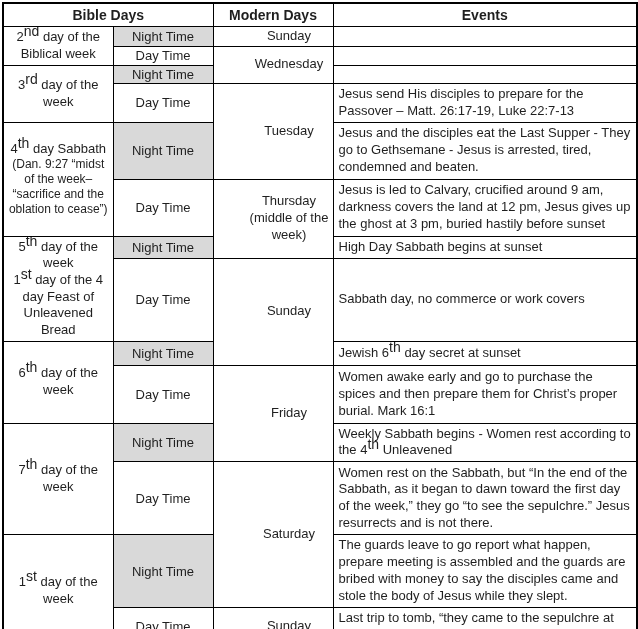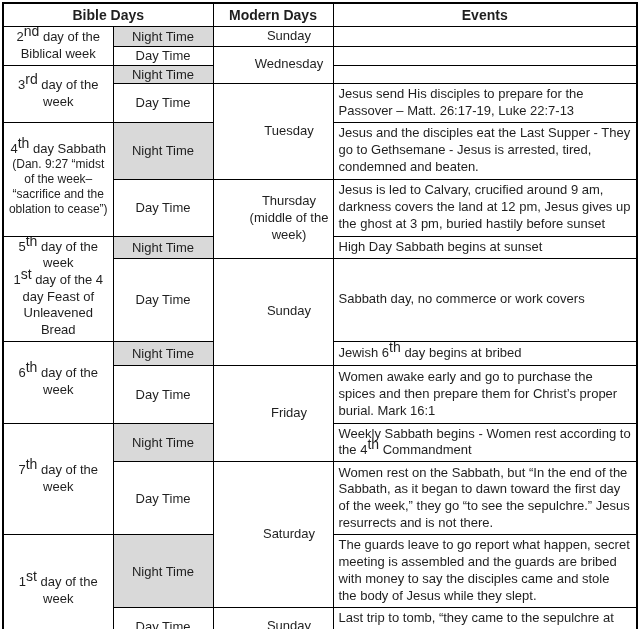--- a/index.html
+++ b/index.html
@@ -152,49 +152,49 @@
       <td class="time day">Day Time</td>
       <td class="modern" rowspan="2">Sunday</td>
       <td class="ev"><span>Sabbath day, no commerce or work covers</span></td>
     </tr>
 
     <tr style="height:24px">
       <td class="bday" rowspan="2">
         <span><span>6</span><sup class="sp">th</sup><span> day of the week</span></span>
       </td>
       <td class="time night">Night Time</td>
-      <td class="ev"><span>Jewish 6</span><sup class="sp">th</sup><span> day begins at bribed</span></td>
+      <td class="ev"><span>Jewish 6</span><sup class="sp">th</sup><span> day secret at sunset</span></td>
     </tr>
 
     <tr style="height:58px">
       <td class="time day">Day Time</td>
       <td class="modern" rowspan="2">Friday</td>
       <td class="ev"><span>Women awake early and go to purchase the spices and then prepare them for Christ’s proper burial.  Mark 16:1</span></td>
     </tr>
 
     <tr style="height:34px">
       <td class="bday" rowspan="2">
         <span><span>7</span><sup class="sp">th</sup><span> day of the week</span></span>
       </td>
       <td class="time night">Night Time</td>
-      <td class="ev"><span>Weekly Sabbath begins - Women rest according to the 4</span><sup class="sp">th</sup><span> Commandment</span></td>
+      <td class="ev"><span>Weekly Sabbath begins - Women rest according to the 4</span><sup class="sp">th</sup><span> Unleavened</span></td>
     </tr>
 
     <tr style="height:73px">
       <td class="time day">Day Time</td>
       <td class="modern" rowspan="2">Saturday</td>
       <td class="ev"><span>Women rest on the Sabbath, but “In the end of the Sabbath, as it began to dawn toward the first day of the week,” they go “to see the sepulchre.” Jesus resurrects and is not there.</span></td>
     </tr>
 
     <tr style="height:72px">
       <td class="bday" rowspan="2">
         <span><span>1</span><sup class="sp">st</sup><span> day of the week</span></span>
       </td>
       <td class="time night">Night Time</td>
-      <td class="ev"><span>The guards leave to go report what happen, secret meeting is assembled and the guards are bribed with money to say the disciples came and stole the body of Jesus while they slept.</span></td>
+      <td class="ev"><span>The guards leave to go report what happen, prepare meeting is assembled and the guards are bribed with money to say the disciples came and stole the body of Jesus while they slept.</span></td>
     </tr>
 
     <tr style="height:37px">
       <td class="time day">Day Time</td>
       <td class="modern">Sunday</td>
       <td class="ev"><span>Last trip to tomb, “they came to the sepulchre at the rising of the sun.”</span></td>
     </tr>
   </tbody>
     </table>
 </div>

